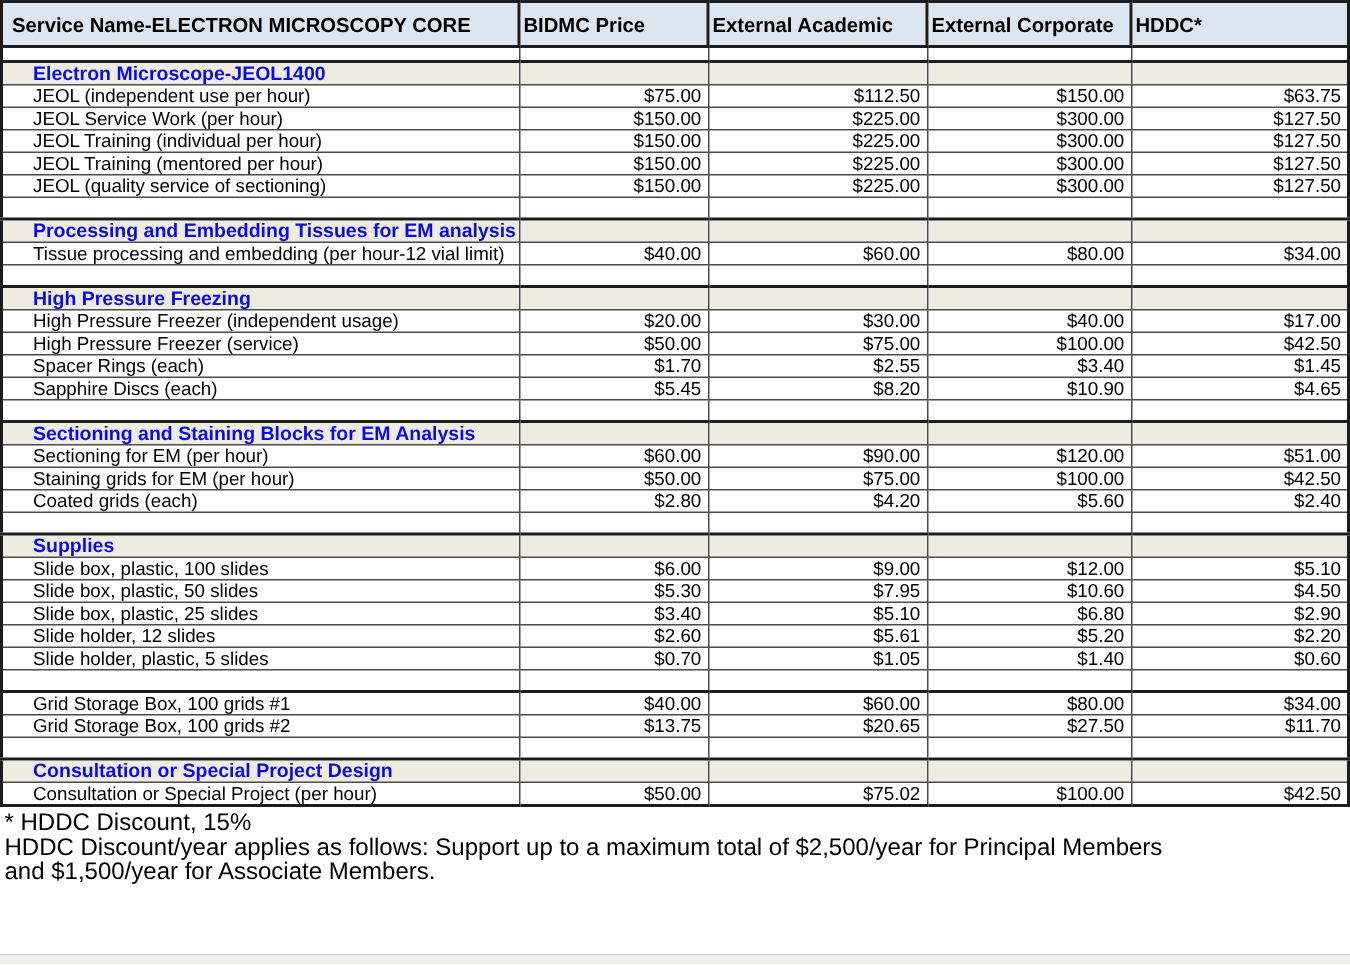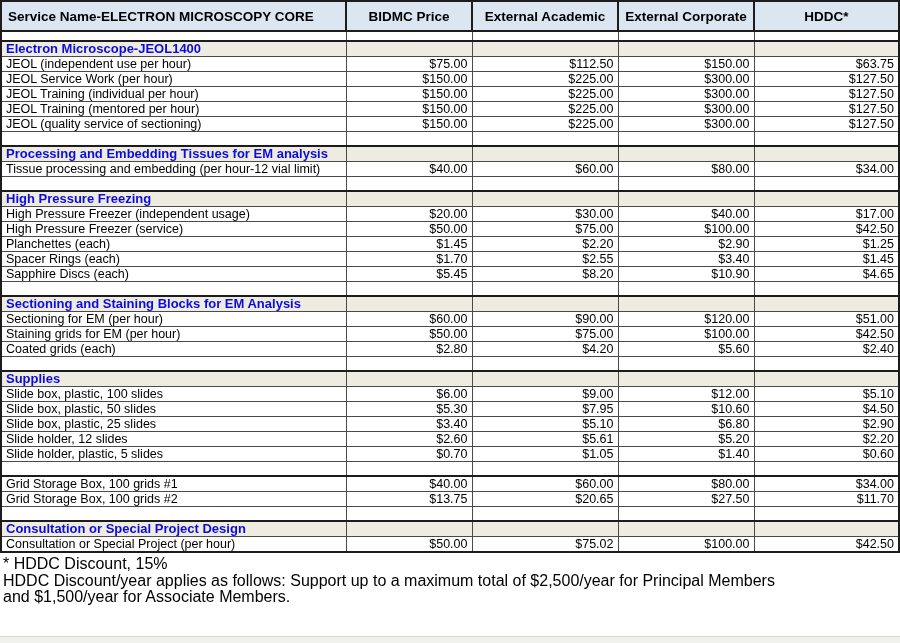--- a/index.html
+++ b/index.html
@@ -27,36 +27,36 @@
     table-layout: fixed;
     width: 898px;
     border: 2px solid var(--strong);
   }
   th {
     background: var(--header-bg);
     border: 2px solid var(--strong);
     font-size: 13.5px;
     font-weight: bold;
     height: 30px;
-    text-align: center;
+    text-align: left;
     padding: 0 2px;
     white-space: nowrap;
     overflow: hidden;
   }
   th.svc { text-align: left; padding-left: 6px; }
   td {
     border: 1px solid var(--grid);
     height: 14.5px;
     padding: 0;
     font-size: 12.5px;
     line-height: 14px;
     white-space: nowrap;
     overflow: hidden;
   }
-  td.label { text-align: left; padding-left: 4px; }
+  td.label { text-align: left; padding-left: 20px; }
   td.label.indent { }
   td.price { text-align: right; padding-right: 4px; }
   tr.r-thin td { height: 10px; }
   tr.r-section td {
     background: var(--section-bg);
     border-top: 2px solid var(--strong);
   }
   tr.r-section td.label {
     color: var(--section-text);
     font-weight: bold;
@@ -191,27 +191,20 @@
           <td class="price">$17.00</td>
         </tr>
         <tr class="r-item">
           <td class="label">High Pressure Freezer (service)</td>
           <td class="price">$50.00</td>
           <td class="price">$75.00</td>
           <td class="price">$100.00</td>
           <td class="price">$42.50</td>
         </tr>
         <tr class="r-item">
-          <td class="label">Planchettes (each)</td>
-          <td class="price">$1.45</td>
-          <td class="price">$2.20</td>
-          <td class="price">$2.90</td>
-          <td class="price">$1.25</td>
-        </tr>
-        <tr class="r-item">
           <td class="label">Spacer Rings (each)</td>
           <td class="price">$1.70</td>
           <td class="price">$2.55</td>
           <td class="price">$3.40</td>
           <td class="price">$1.45</td>
         </tr>
         <tr class="r-item">
           <td class="label">Sapphire Discs (each)</td>
           <td class="price">$5.45</td>
           <td class="price">$8.20</td>

